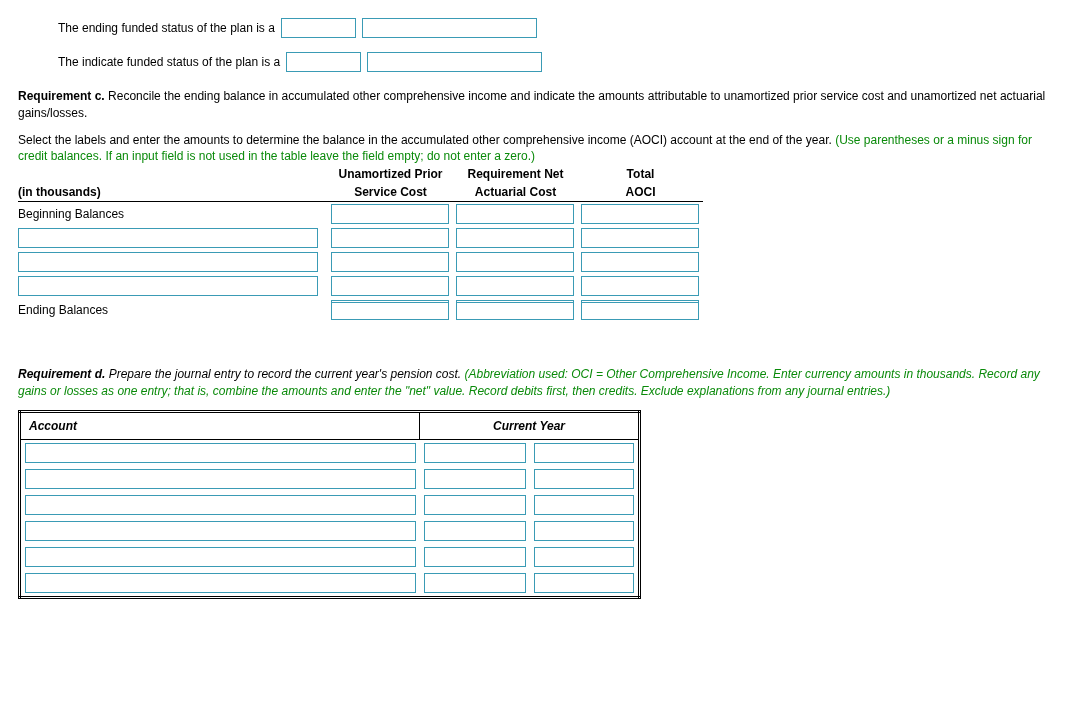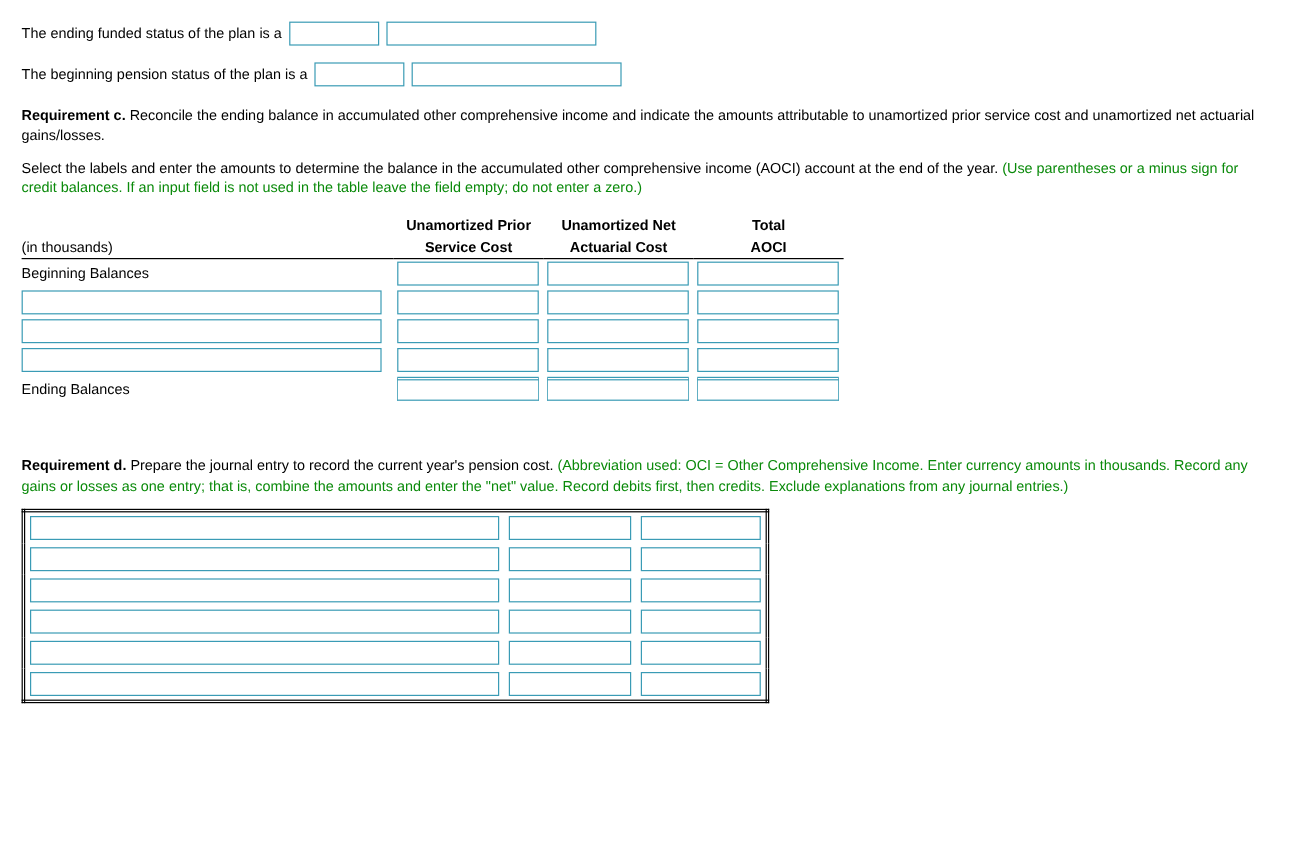--- a/index.html
+++ b/index.html
@@ -16,20 +16,21 @@
       width: 1080px;
     }
     .statement-row {
       display: flex;
       align-items: center;
       margin-bottom: 14px;
       gap: 6px;
     }
     .statement-text {
       white-space: nowrap;
+      margin-left: 40px;
     }
     input[type="text"] {
       border: 1px solid #3a9bb5;
       height: 20px;
       padding: 2px 4px;
       font-family: inherit;
       font-size: 12px;
       background: #fff;
     }
     .small-input {
@@ -37,21 +38,20 @@
     }
     .medium-input {
       width: 175px;
     }
     .requirement {
       margin-top: 16px;
       margin-bottom: 10px;
       line-height: 1.4;
     }
     .instruction {
-      margin-bottom: 14px;
       line-height: 1.4;
     }
     .green-text {
       color: #0a8a0a;
     }
     table.aoci-table {
       border-collapse: collapse;
       margin-bottom: 44px;
     }
     table.aoci-table th {
@@ -79,21 +79,21 @@
     }
     table.aoci-table td.val-col input {
       width: 118px;
       height: 20px;
     }
     .hdr-row th {
       border-bottom: 1px solid #000;
     }
     .hdr-row th.label-col {
       text-align: left;
-      font-weight: normal;
+      font-weight: bold;
     }
     .dbl-border-cell {
       position: relative;
     }
     .dbl-border-cell input {
       border-top: 3px double #3a9bb5;
     }
 
     table.journal-table {
       border-collapse: collapse;
@@ -119,51 +119,52 @@
     }
     table.journal-table .num-col {
       width: 110px;
     }
     table.journal-table td input {
       width: 100%;
       height: 20px;
     }
     .req-d {
       margin-top: 40px;
+      font-style: italic;
     }
   </style>
 </head>
 <body>
 
 <div class="statement-row">
   <span class="statement-text">The ending funded status of the plan is a</span>
   <input type="text" class="small-input" style="">
   <input type="text" class="medium-input" style="">
 </div>
 
 <div class="statement-row">
-  <span class="statement-text">The beginning pension status of the plan is a</span>
+  <span class="statement-text">The indicate funded status of the plan is a</span>
   <input type="text" class="small-input" style="">
   <input type="text" class="medium-input" style="">
 </div>
 
 <div class="requirement">
   <b>Requirement c.</b><span> Reconcile the ending balance in accumulated other comprehensive income and indicate the amounts attributable to unamortized prior service cost and unamortized net actuarial gains/losses.</span>
 </div>
 
 <div class="instruction">
   <span>Select the labels and enter the amounts to determine the balance in the accumulated other comprehensive income (AOCI) account at the end of the year. </span><span class="green-text">(Use parentheses or a minus sign for credit balances. If an input field is not used in the table leave the field empty; do not enter a zero.)</span>
 </div>
 
 <table class="aoci-table">
   <tbody>
       <tr>
     <th class="label-col"></th>
     <th class="val-col">Unamortized Prior</th>
-    <th class="val-col">Unamortized Net</th>
+    <th class="val-col">Requirement Net</th>
     <th class="val-col">Total</th>
   </tr>
   <tr class="hdr-row">
     <th class="label-col">(in thousands)</th>
     <th class="val-col">Service Cost</th>
     <th class="val-col">Actuarial Cost</th>
     <th class="val-col">AOCI</th>
   </tr>
   <tr>
     <td class="label-col">Beginning Balances</td>
@@ -197,20 +198,24 @@
   </tr>
 </tbody>
   </table>
 
 <div class="requirement req-d">
   <b>Requirement d.</b><span> Prepare the journal entry to record the current year's pension cost. </span><span class="green-text">(Abbreviation used: OCI = Other Comprehensive  Income. Enter currency amounts in thousands. Record any gains or losses as one entry; that is, combine the amounts and enter the "net" value. Record debits first, then credits. Exclude explanations from any journal entries.)</span>
 </div>
 
 <table class="journal-table">
   <tbody>
+      <tr>
+    <th class="acc-col">Account</th>
+    <th class="num-col current-year" colspan="2">Current Year</th>
+  </tr>
   <tr>
     <td class="acc-col"><input type="text" style=""></td>
     <td class="num-col"><input type="text" style=""></td>
     <td class="num-col"><input type="text" style=""></td>
   </tr>
   <tr>
     <td class="acc-col"><input type="text" style=""></td>
     <td class="num-col"><input type="text" style=""></td>
     <td class="num-col"><input type="text" style=""></td>
   </tr>

